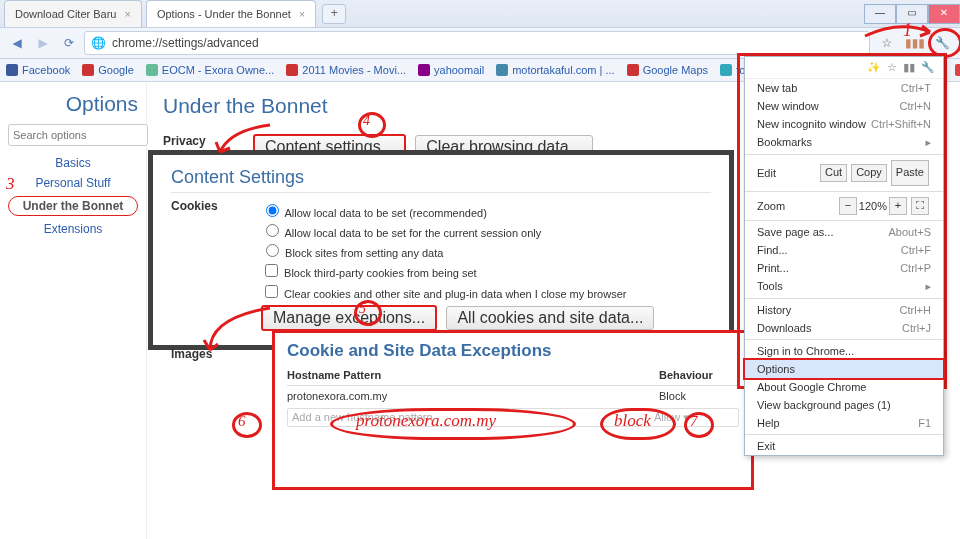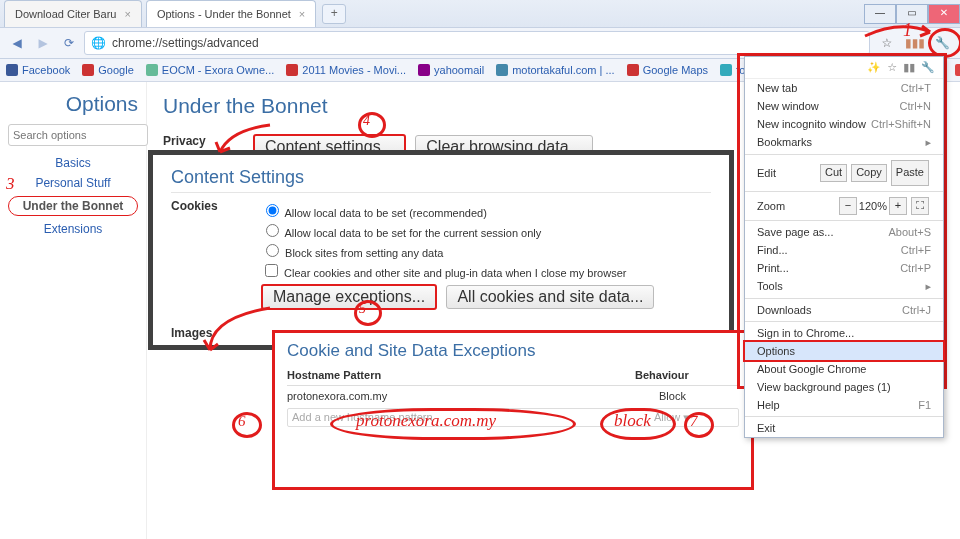--- a/index.html
+++ b/index.html
@@ -39,23 +39,23 @@
 .overlay.settings .inner{padding:12px 18px}
 .overlay.settings h2{font-size:18px;color:#3b6ea5;font-weight:normal;margin:0 0 6px 0;border-bottom:1px solid #e5e5e5;padding-bottom:4px}
 .cookie-row{display:flex}
 .cookie-row .lab{width:90px;font-weight:bold}
 .cookie-row .opts{flex:1}
 .cookie-row .opts label{display:block;font-size:11px;margin:2px 0}
 .cookie-row .opts .sub{margin-top:4px}
 .section-row2{display:flex;margin-top:4px;padding:0 18px}
 .section-row2 .lab{width:90px;font-weight:bold}
 .exceptions{position:absolute;left:272px;top:330px;width:452px;border:3px solid #e11c1c;background:#fff;padding:8px 12px 60px 12px}
-.exceptions h2{font-size:17px;color:#3b6ea5;font-weight:normal;margin:0 0 8px 0}
+.exceptions h2{font-size:17px;color:#3b6ea5;font-weight:bold;margin:0 0 8px 0}
 .exc-head{display:flex;font-weight:bold;font-size:11px;border-bottom:1px solid #ddd;padding-bottom:4px}
-.exc-head .c1{flex:1}.exc-head .c2{width:104px}
+.exc-head .c1{flex:1}.exc-head .c2{width:80px}
 .exc-row{display:flex;font-size:11px;padding:4px 0}
 .exc-row .c1{flex:1}.exc-row .c2{width:80px}
 .exc-input{display:flex;font-size:11px;color:#aaa;border:1px solid #ddd;border-radius:2px;padding:2px 4px;margin-top:2px}
 .exc-input .c1{flex:1}.exc-input .c2{width:80px}
 .menu{position:absolute;right:16px;top:56px;width:198px;background:#fff;border:1px solid #aab8cc;box-shadow:2px 2px 6px rgba(0,0,0,.25);font-size:11px;z-index:20}
 .menu-border{position:absolute;right:13px;top:53px;width:204px;height:330px;border:3px solid #e11c1c;z-index:19;pointer-events:none}
 .menu .mi{display:flex;justify-content:space-between;padding:3px 12px;white-space:nowrap}
 .menu .mi .sc{color:#888}
 .menu hr{border:none;border-top:1px solid #ddd;margin:2px 0}
 .menu .zoom{display:flex;align-items:center;padding:3px 12px}
@@ -176,20 +176,21 @@
 
 <div class="overlay settings">
   <div class="inner">
     <h2>Content Settings</h2>
     <div class="cookie-row">
       <div class="lab">Cookies</div>
       <div class="opts">
         <label><input type="radio" checked="" style=""> <span>Allow local data to be set (recommended)</span></label>
         <label><input type="radio" style=""> <span>Allow local data to be set for the current session only</span></label>
         <label><input type="radio" style=""> <span>Block sites from setting any data</span></label>
+        <label><input type="checkbox" style=""> <span>Block third-party cookies from being set</span></label>
         <label><input type="checkbox" style=""> <span>Clear cookies and other site and plug-in data when I close my browser</span></label>
         <div class="sub">
           <span class="btn" style="border:2px solid #e11c1c">Manage exceptions...</span>
           <span class="btn">All cookies and site data...</span>
         </div>
       </div>
     </div>
   </div>
   <div class="section-row2">
     <div class="lab">Images</div>
@@ -261,20 +262,24 @@
     </div>
   <div class="mi">
       <span>Print...</span>
       <span class="sc">Ctrl+P</span>
     </div>
   <div class="mi">
       <span>Tools</span>
       <span class="sc">▸</span>
     </div>
   <hr>
+  <div class="mi">
+      <span>History</span>
+      <span class="sc">Ctrl+H</span>
+    </div>
   <div class="mi">
       <span>Downloads</span>
       <span class="sc">Ctrl+J</span>
     </div>
   <hr>
   <div class="mi">
       <span>Sign in to Chrome...</span>
     </div>
   <div class="mi sel">
       <span>Options</span>

